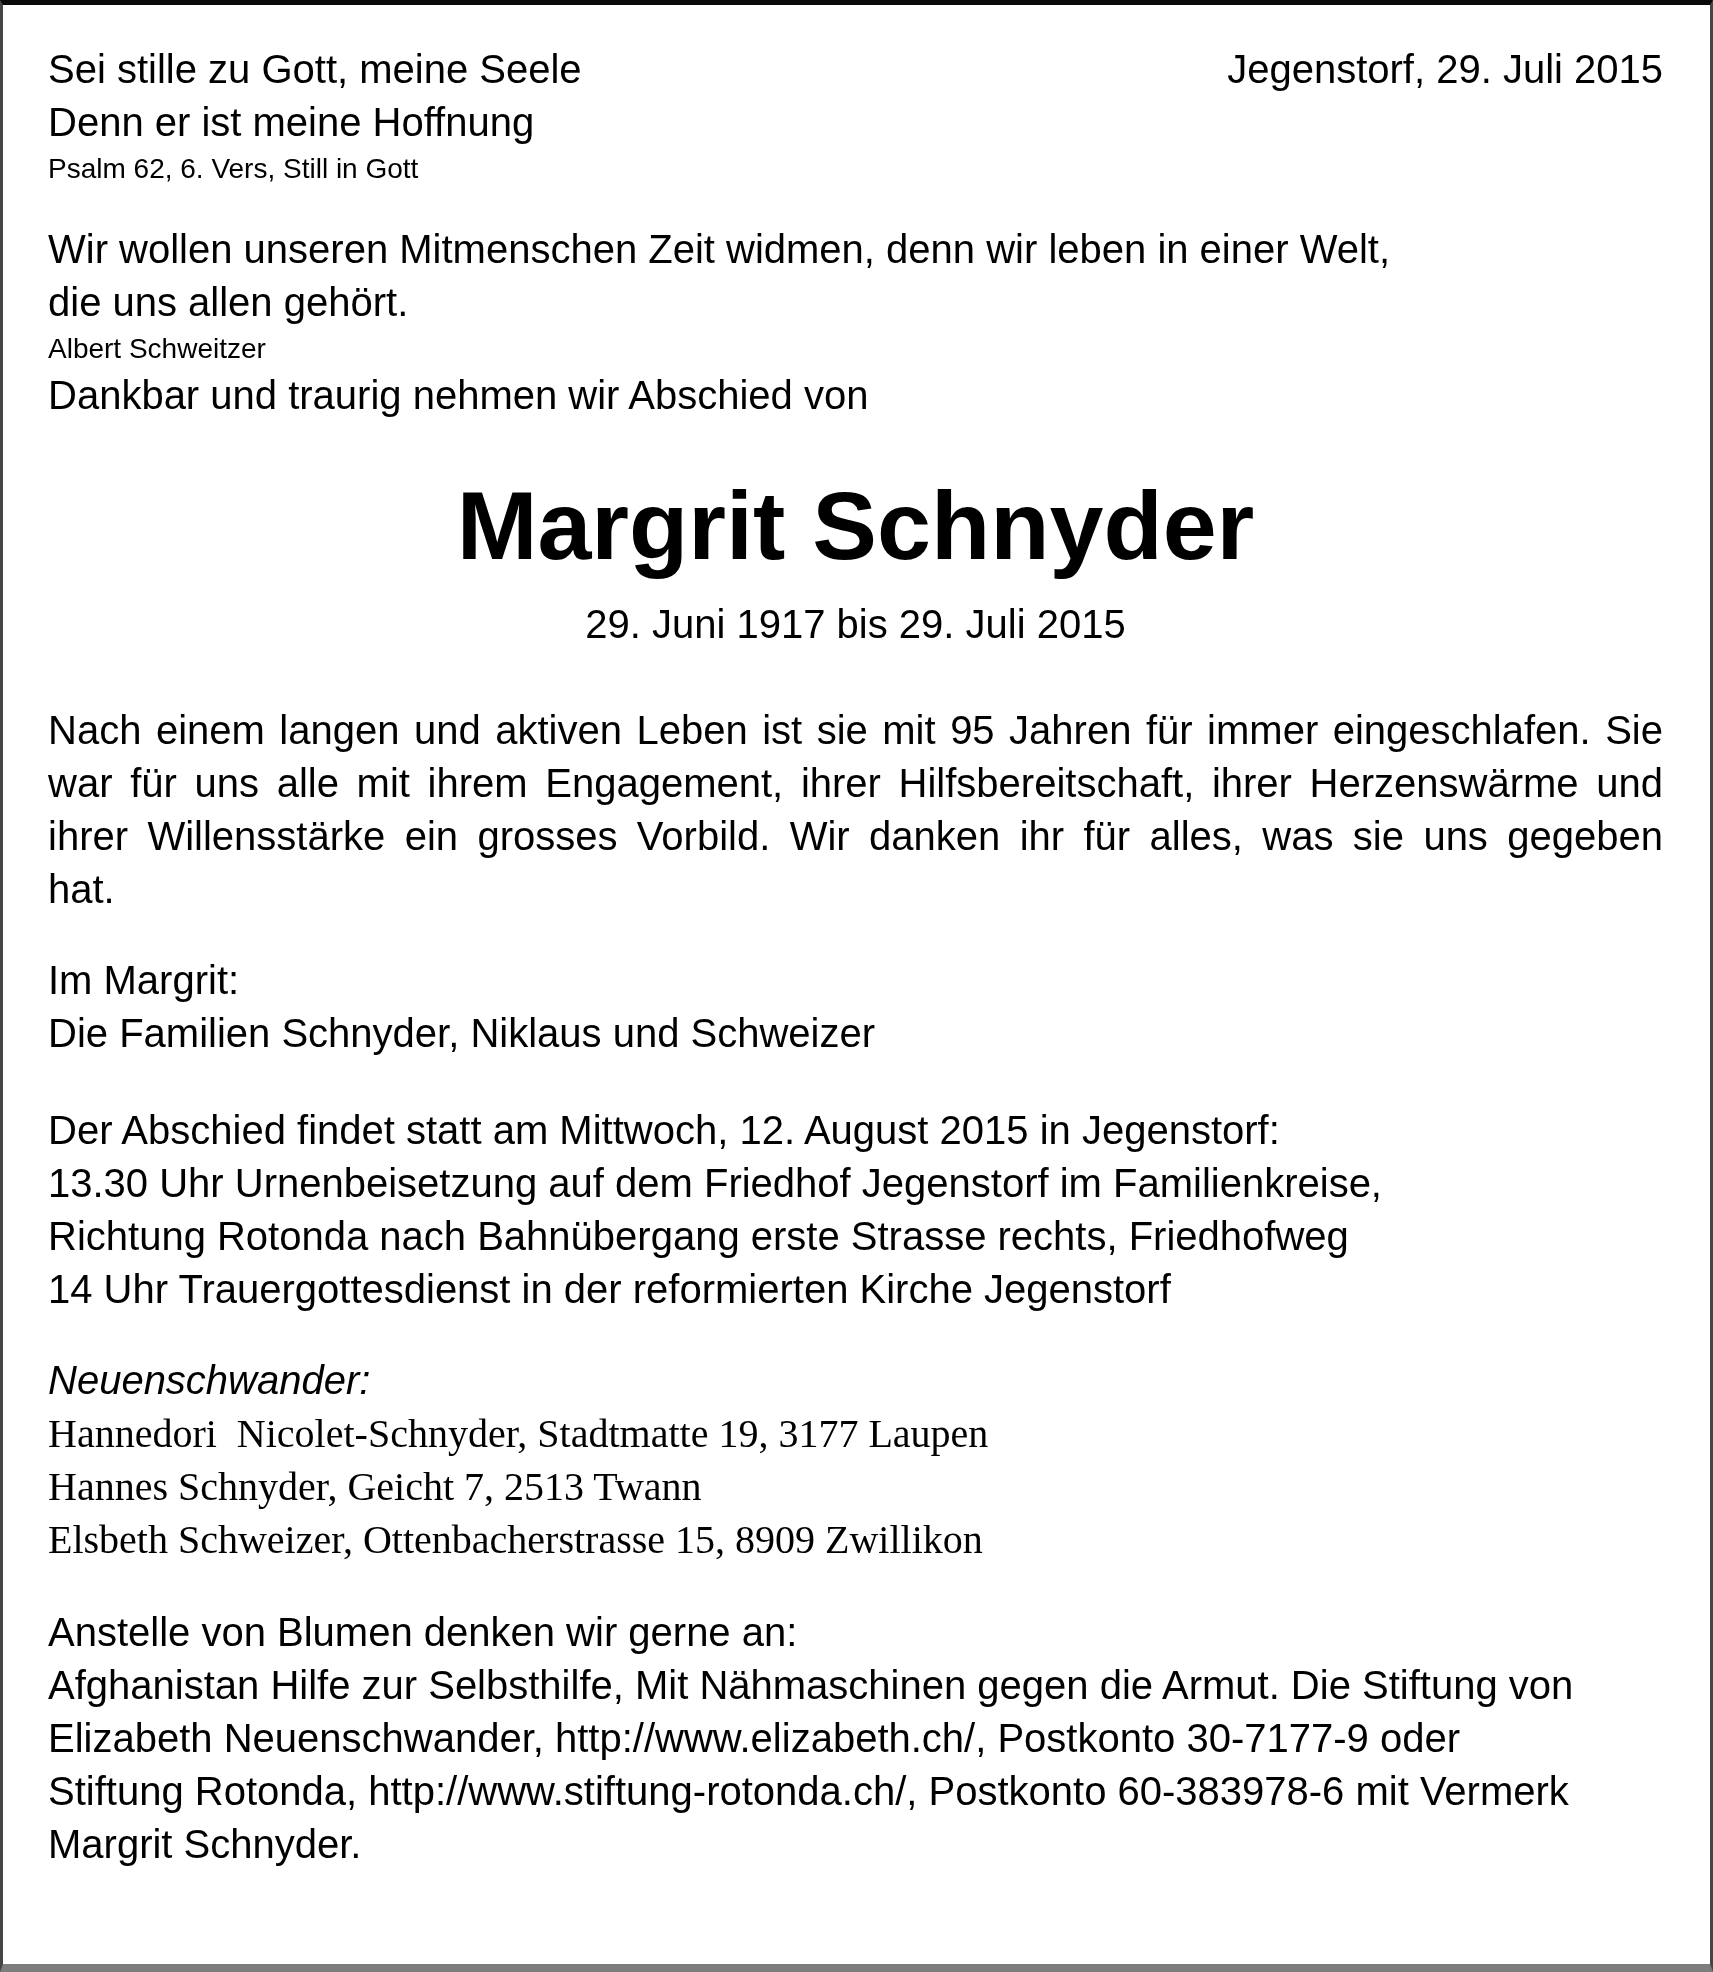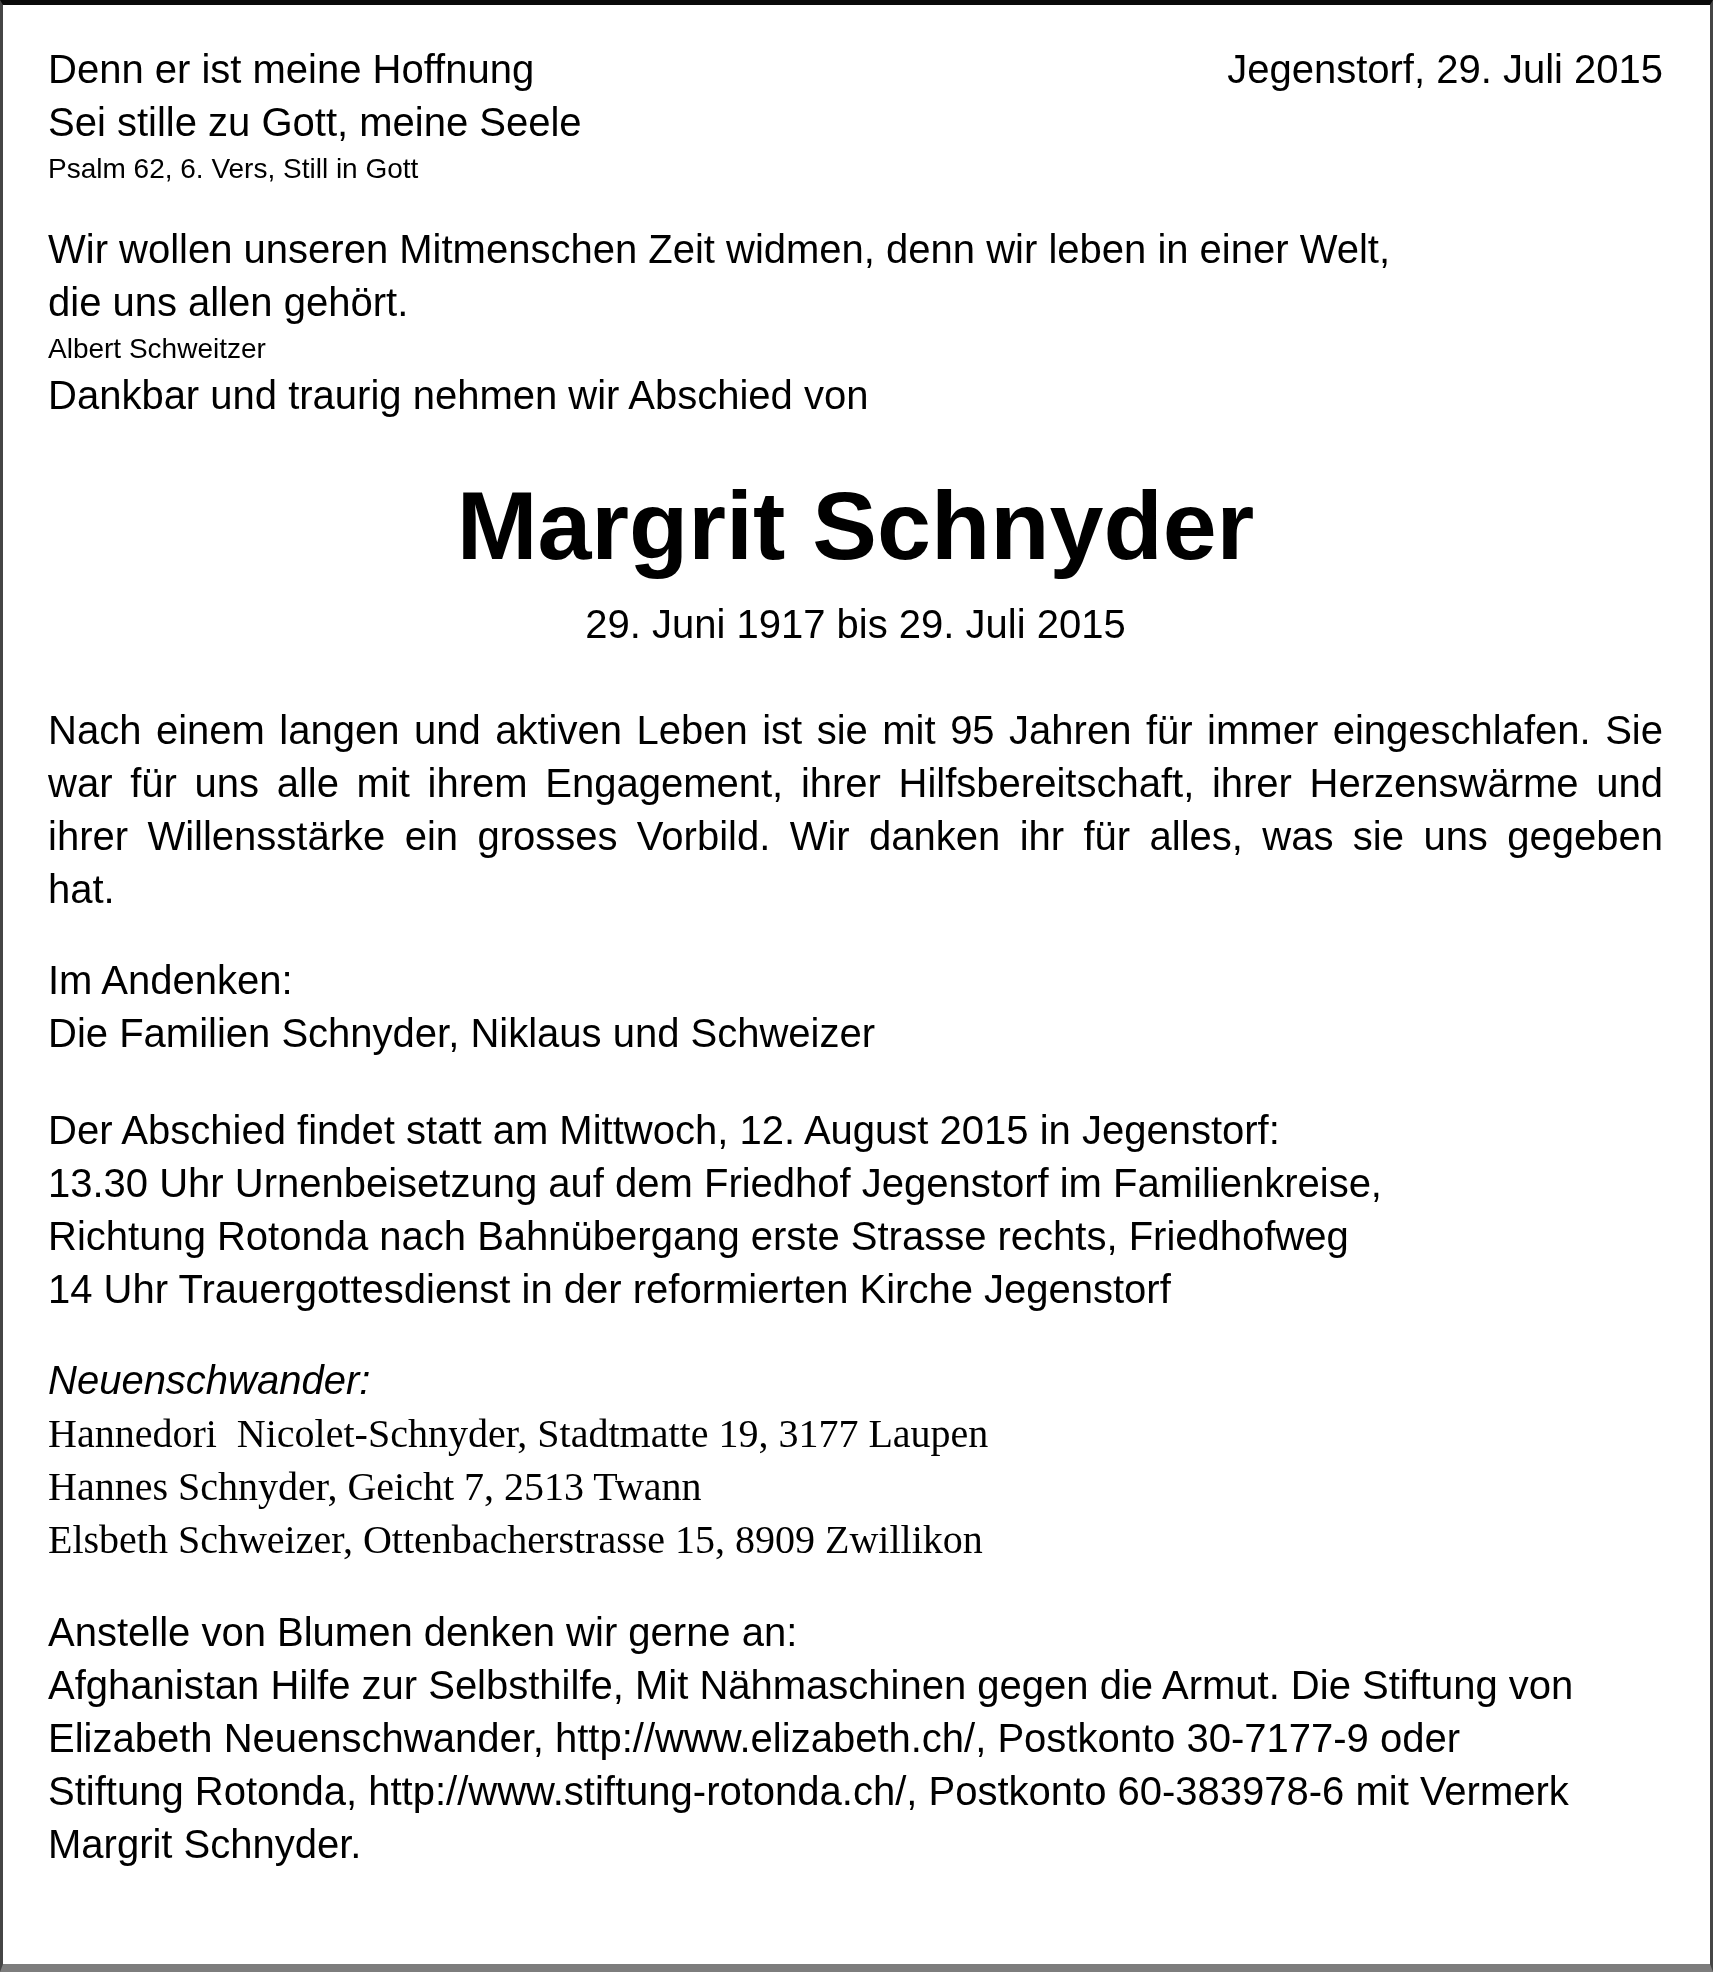--- a/index.html
+++ b/index.html
@@ -66,22 +66,22 @@
   .contacts .addr { white-space: pre-wrap; font-family: Liberation Serif, serif; }
   .donations { margin-top: 40px; }
 </style>
 </head>
 <body>
 
 <div class="page">
 
   <div class="header-row">
     <div>
+      <div class="line">Sei stille zu Gott, meine Seele</div>
       <div class="line">Denn er ist meine Hoffnung</div>
-      <div class="line">Sei stille zu Gott, meine Seele</div>
       <div class="small">Psalm 62, 6. Vers, Still in Gott</div>
     </div>
     <div class="line">Jegenstorf, 29. Juli 2015</div>
   </div>
 
   <div class="quote2">
     <div class="line">Wir wollen unseren Mitmenschen Zeit widmen, denn wir leben in einer Welt,</div>
     <div class="line">die uns allen gehört.</div>
     <div class="small">Albert Schweitzer</div>
   </div>
@@ -92,21 +92,21 @@
   <div class="life-dates">29. Juni 1917 bis 29. Juli 2015</div>
 
   <div class="obituary">
     <div class="just">Nach einem langen und aktiven Leben ist sie mit 95 Jahren für immer eingeschlafen. Sie</div>
     <div class="just">war für uns alle mit ihrem Engagement, ihrer Hilfsbereitschaft, ihrer Herzenswärme und</div>
     <div class="just">ihrer Willensstärke ein grosses Vorbild. Wir danken ihr für alles, was sie uns gegeben</div>
     <div class="last-line">hat.</div>
   </div>
 
   <div class="memorial">
-    <div class="line">Im Andenken:</div>
+    <div class="line">Im Margrit:</div>
     <div class="line">Die Familien Schnyder, Niklaus und Schweizer</div>
   </div>
 
   <div class="farewell">
     <div class="line">Der Abschied findet statt am Mittwoch, 12. August 2015 in Jegenstorf:</div>
     <div class="line">13.30 Uhr Urnenbeisetzung auf dem Friedhof Jegenstorf im Familienkreise,</div>
     <div class="line">Richtung Rotonda nach Bahnübergang erste Strasse rechts, Friedhofweg</div>
     <div class="line">14 Uhr Trauergottesdienst in der reformierten Kirche Jegenstorf</div>
   </div>
 

